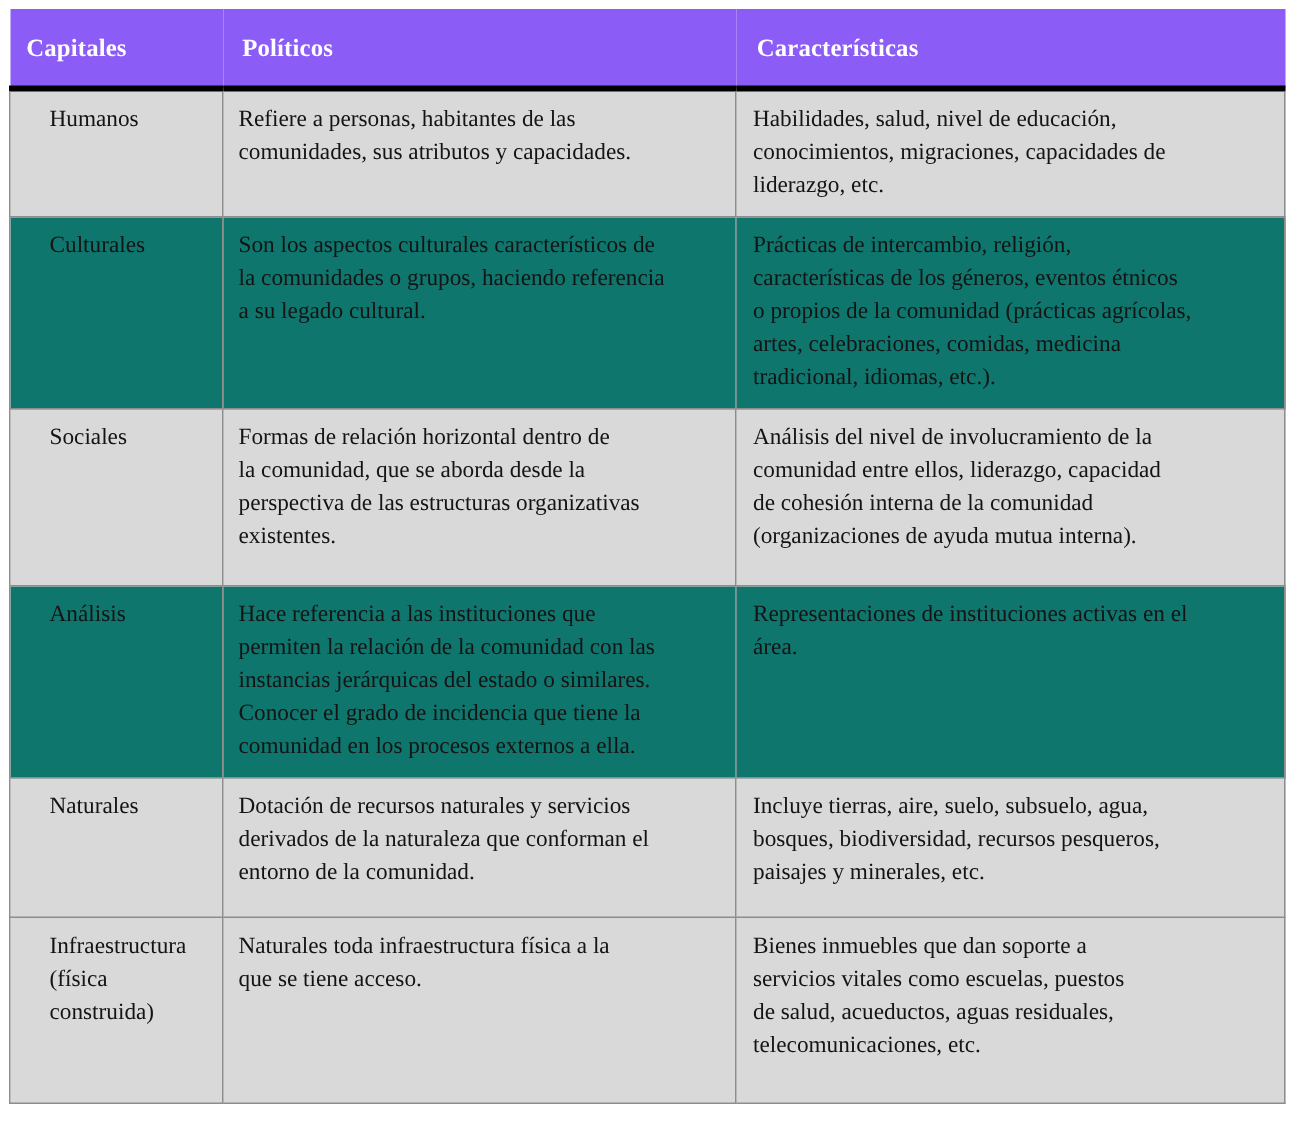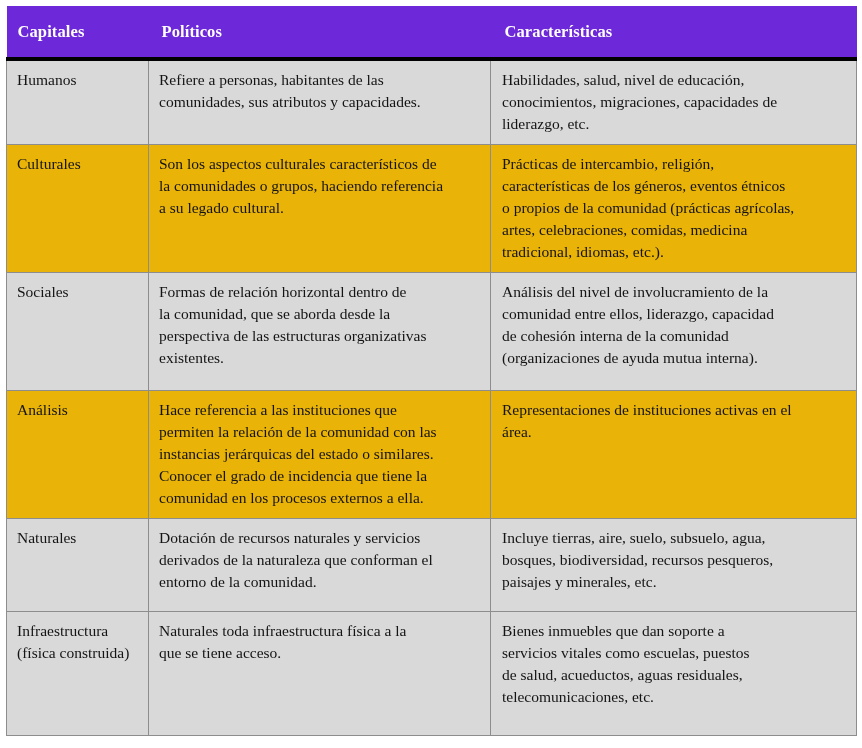--- a/index.html
+++ b/index.html
@@ -29,21 +29,21 @@
     width: 850px;
     background: #ffffff;
   }
 
   table.capitales-table col.col-capitales      { width: 142px; }
   table.capitales-table col.col-definicion     { width: 342px; }
   table.capitales-table col.col-caracteristicas{ width: 366px; }
 
   
   thead.table-head th {
-    background: #6d28d9;
+    background: #8b5cf6;
     color: #ffffff;
     font-weight: bold;
     font-size: 16.5px;
     text-align: left;
     vertical-align: middle;
     padding: 13px 10px 13px 11px;
     height: 25px;
     border: none;
     border-bottom: 4px solid #000000;
     letter-spacing: 0.1px;
@@ -54,33 +54,33 @@
   
   tbody.table-body td {
     border: 1px solid #8d8d8d;
     vertical-align: top;
     font-size: 15.5px;
     line-height: 1.42;
     color: #141414;
     padding: 8px 11px 9px 11px;
   }
   tbody.table-body td.cell-capitales {
-    padding-left: 10px;
+    padding-left: 26px;
     padding-right: 6px;
   }
   tbody.table-body td.cell-definicion {
     padding-left: 10px;
     padding-right: 10px;
   }
   tbody.table-body td.cell-caracteristicas {
     padding-right: 10px;
   }
 
   tbody.table-body tr.row-shaded > td { background: #d9d9d9; }
-  tbody.table-body tr.row-plain  > td { background: #eab308; }
+  tbody.table-body tr.row-plain  > td { background: #0f766e; }
 
   
   tbody.table-body tr.h-1 > td { height: 57px; }
   tbody.table-body tr.h-2 > td { height: 101px; }
   tbody.table-body tr.h-3 > td { height: 100px; margin-left: 36px; }
   tbody.table-body tr.h-4 > td { height: 100px; }
   tbody.table-body tr.h-5 > td { height: 75px; }
   tbody.table-body tr.h-6 > td { height: 39px; }
   tbody.table-body tr.h-7 > td { height: 106px; }
 

